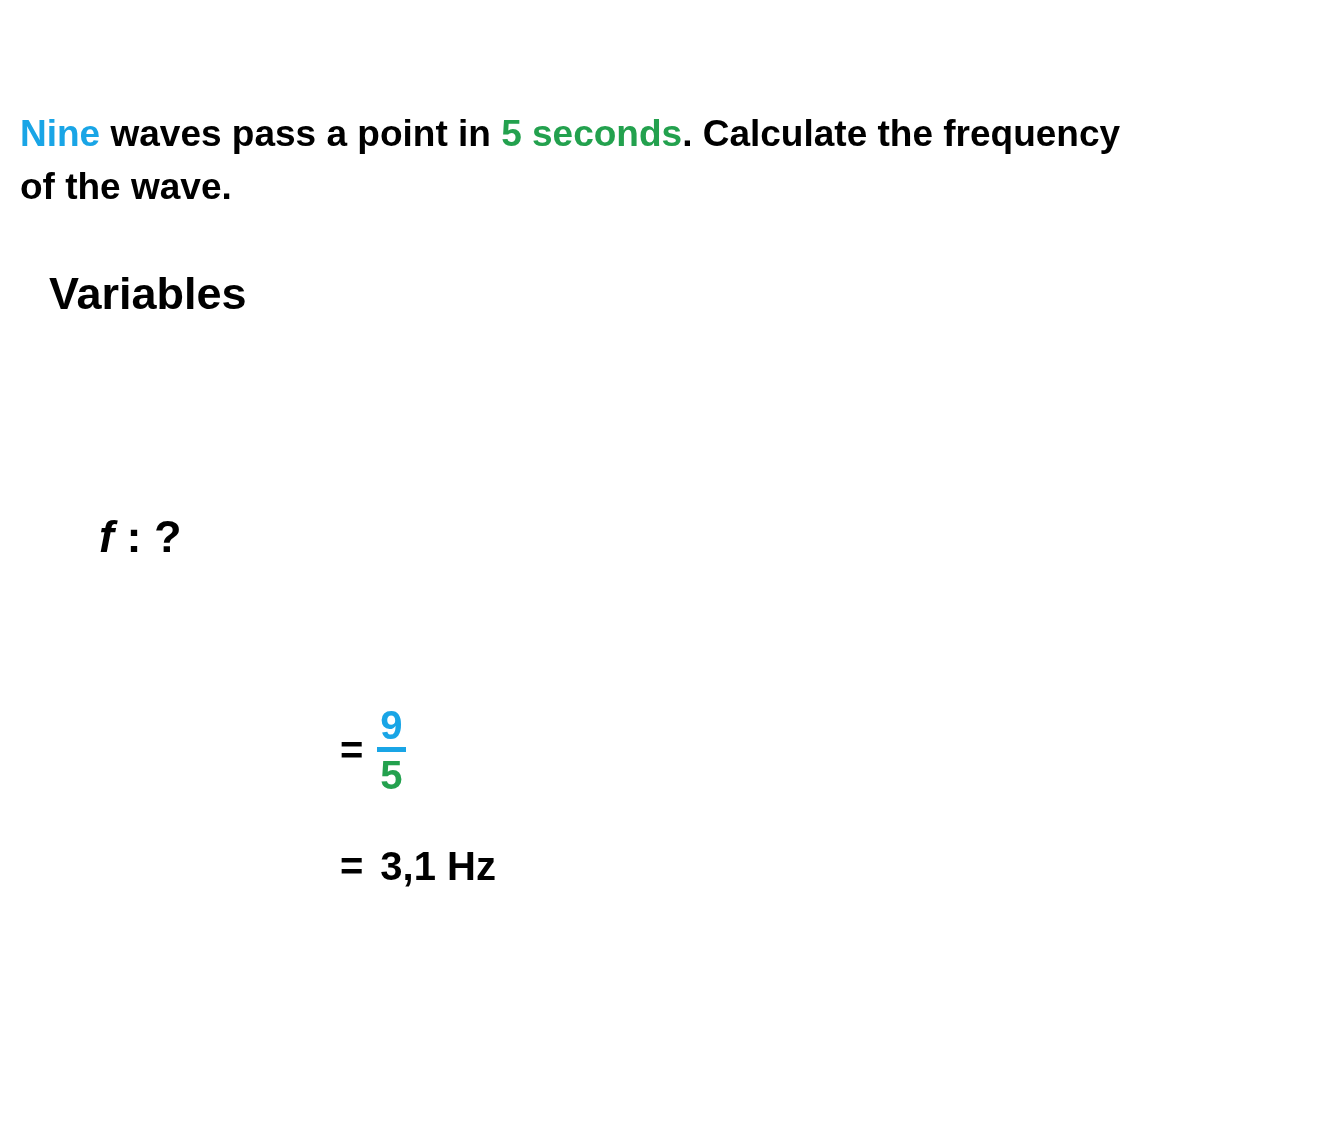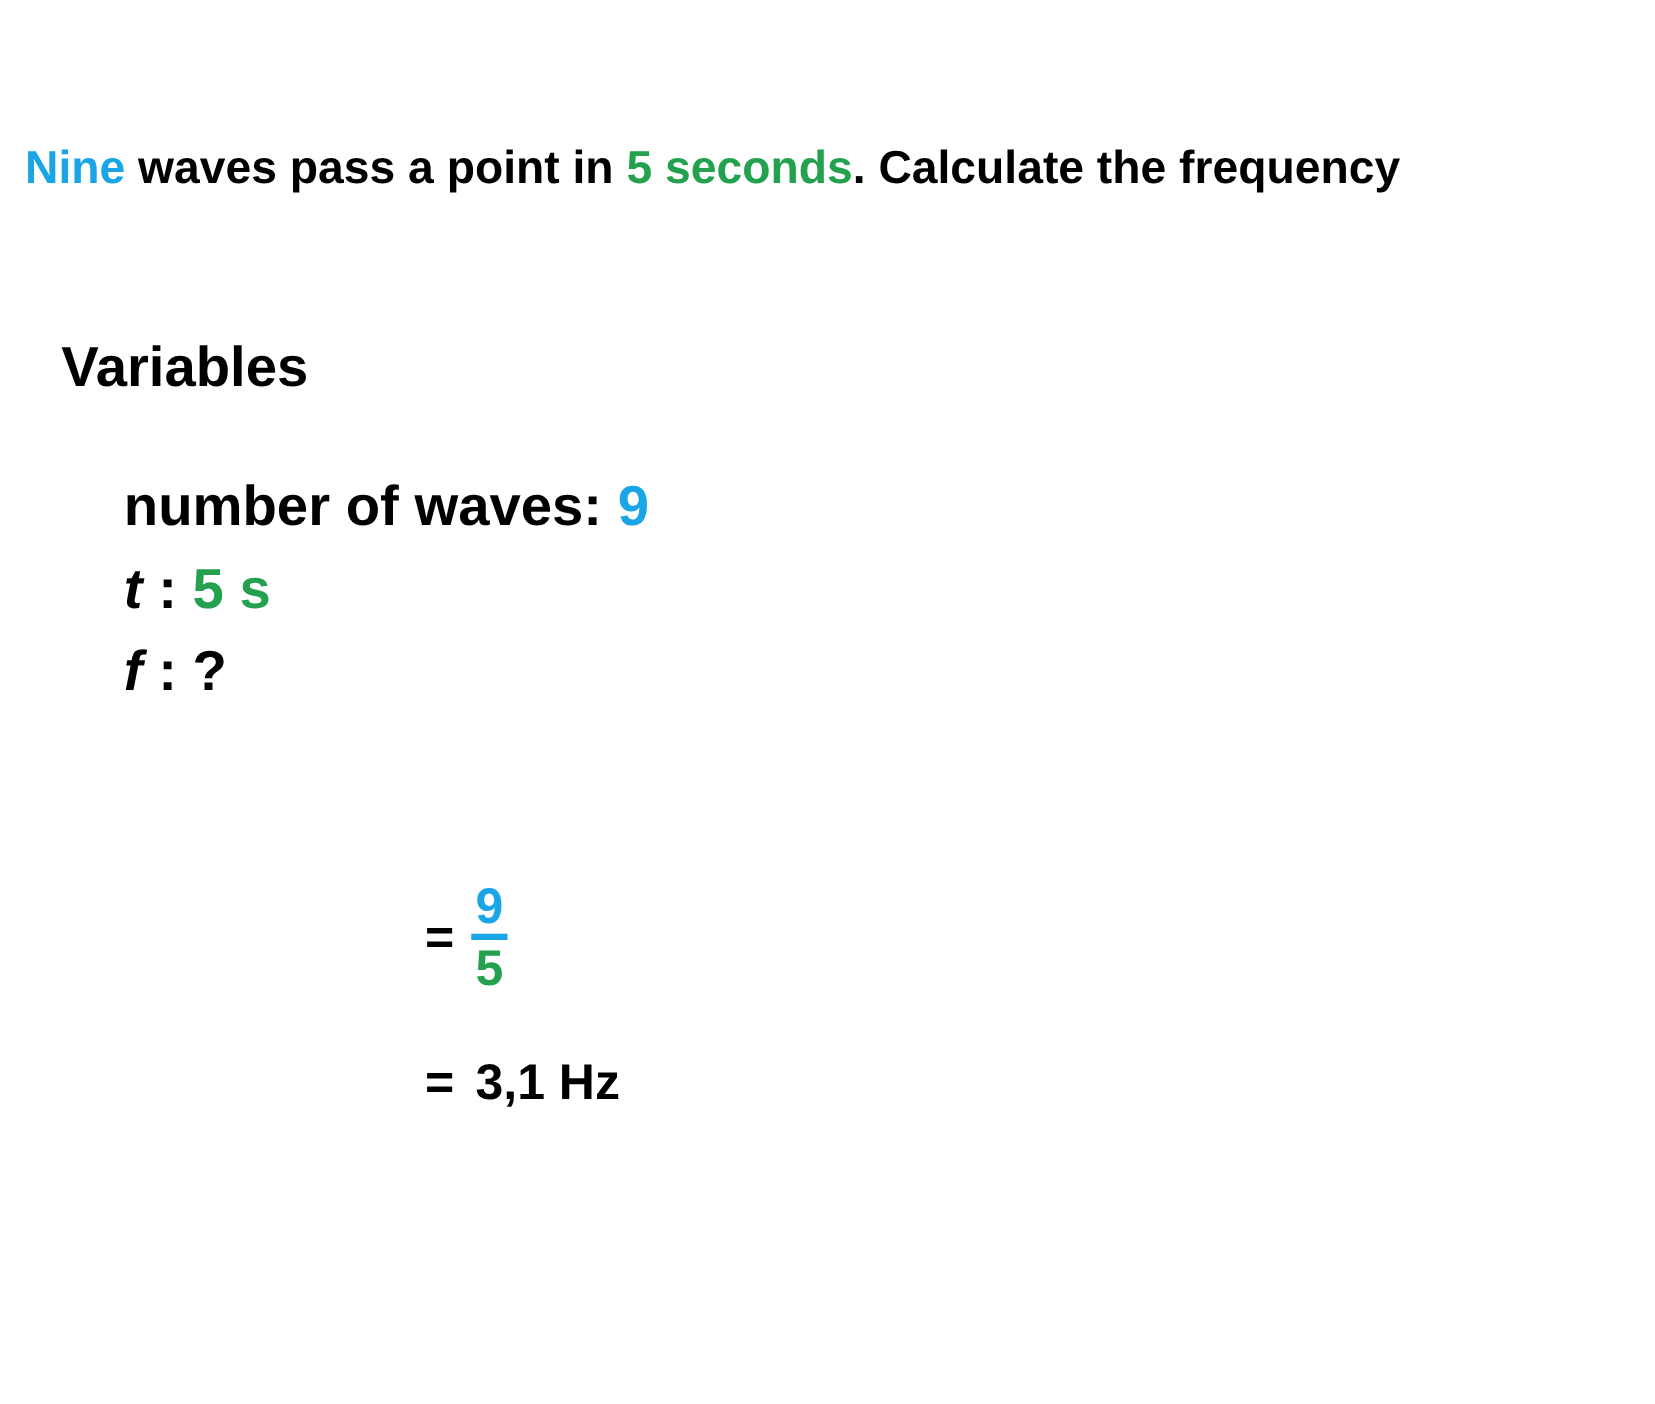--- a/index.html
+++ b/index.html
@@ -67,31 +67,26 @@
   .frac-sub .den { margin-top: 3px; }
   .frac-sub .bar { background: var(--blue); }
 </style>
 </head>
 <body>
 
 <div class="page">
 
   <div class="problem">
     <span class="blue">Nine</span><span class="keepspace"> waves pass a point in </span><span class="green">5 seconds</span><span>. Calculate the frequency</span><br>
+    <span>of the wave.</span>
   </div>
 
   <div class="var-line var-heading">Variables</div>
 
-  <div class="var-line var-waves">
-    <span>number of waves: </span><span class="blue">9</span>
-  </div>
 
-  <div class="var-line var-time">
-    <span class="ital">t</span><span class="keepspace"> : </span><span class="green">5 s</span>
-  </div>
 
   <div class="var-line var-frequency">
     <span class="ital">f</span><span class="keepspace"> : </span><span>?</span>
   </div>
 
 
   <div class="eq-row eq-sub">
     <span>=</span>
     <span class="frac frac-sub">
       <span class="num blue">9</span>

